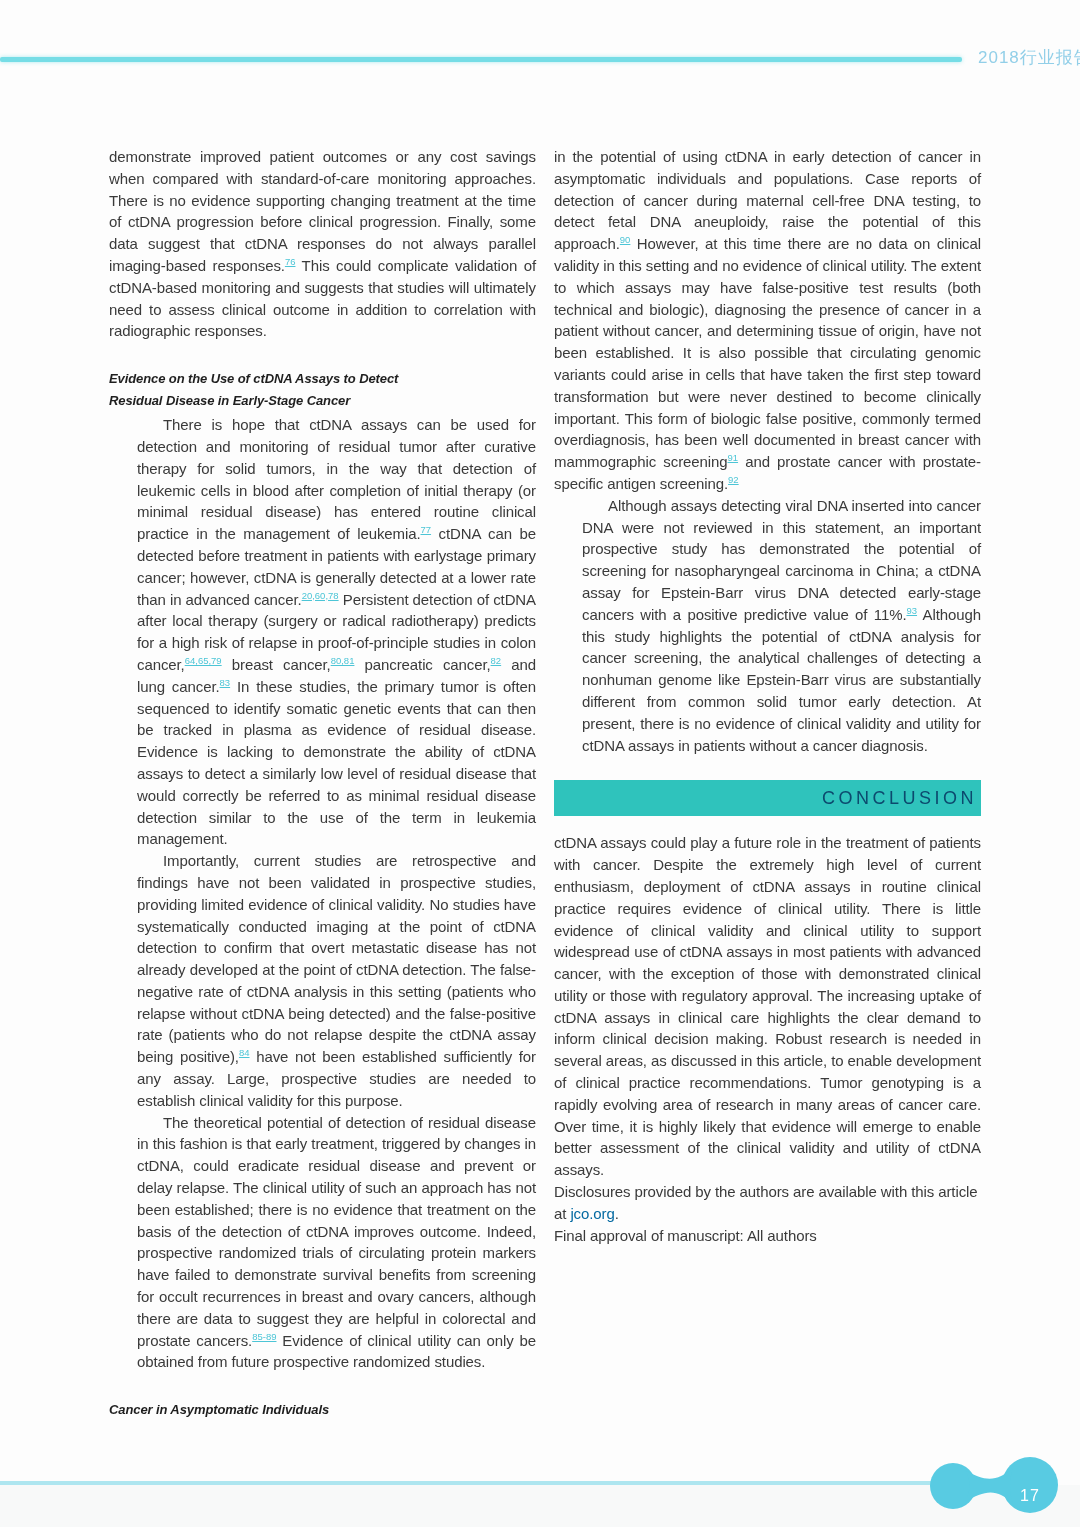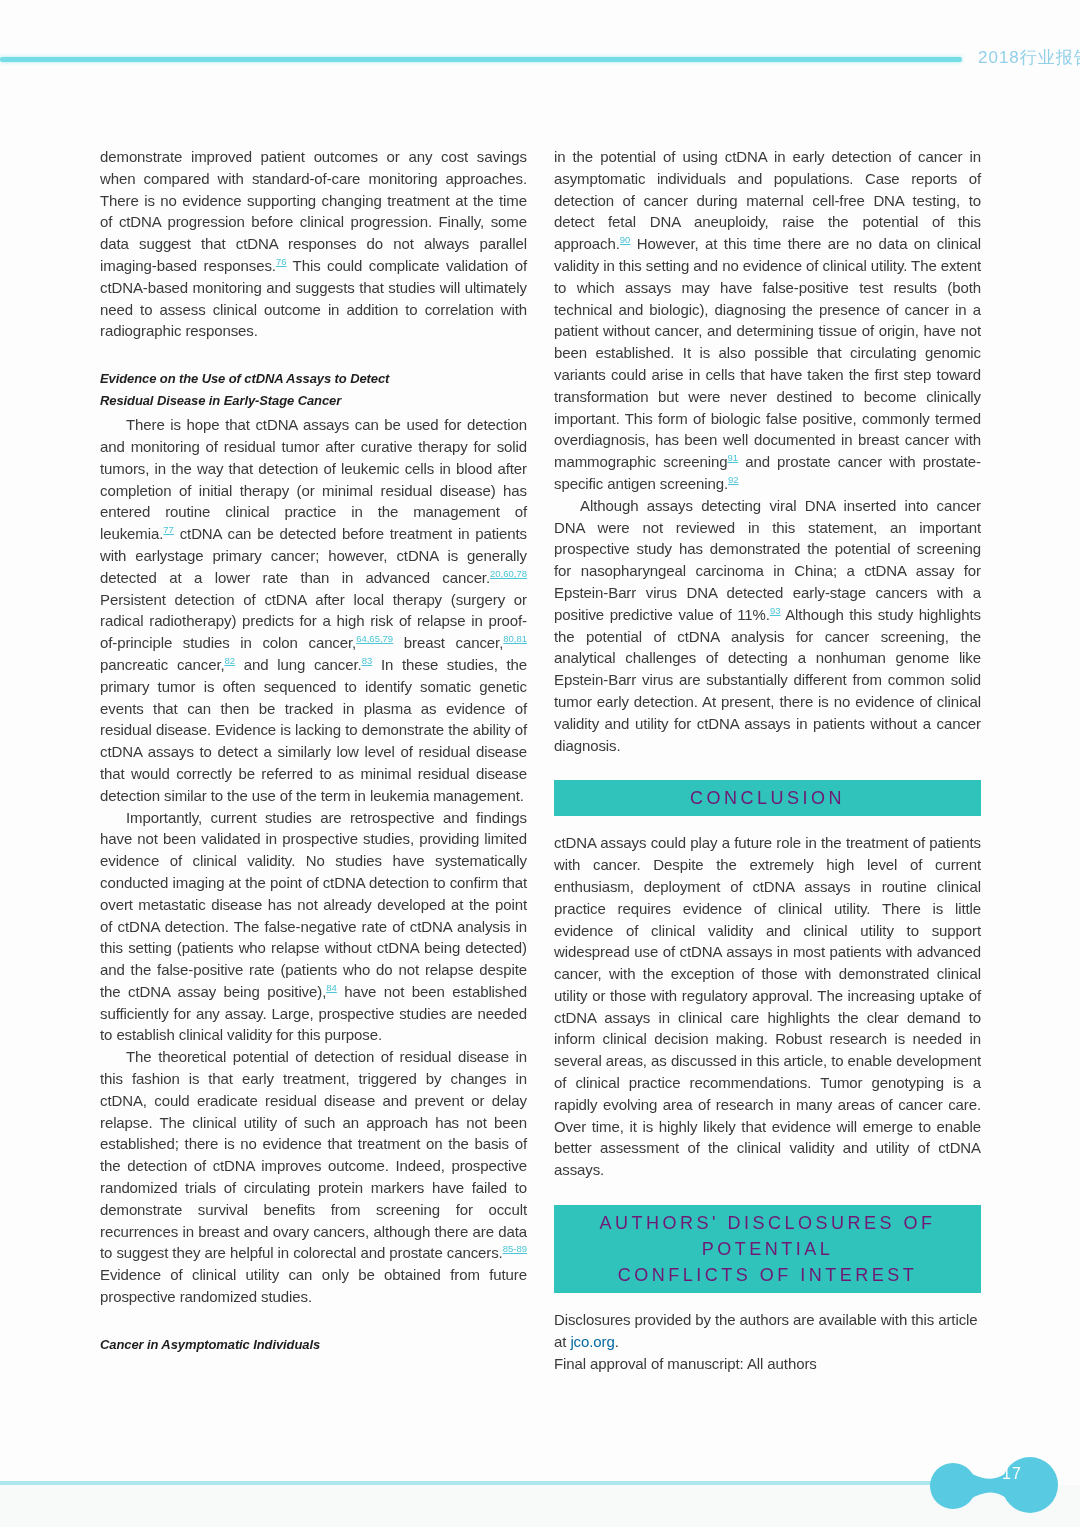--- a/index.html
+++ b/index.html
@@ -5,40 +5,40 @@
   html,body{margin:0;padding:0;background:#ffffff;}
   .page{
     position:relative;width:1080px;height:1527px;background:#fdfdfd;overflow:hidden;
     font-family:"Liberation Sans","DejaVu Sans",sans-serif;color:#3a3a3a;
   }
   
   .top-rule{position:absolute;left:0;top:57px;width:962px;height:5px;background:#76dde6;border-radius:2px;box-shadow:0 0 4px rgba(118,221,230,.6);}
   .header-text{position:absolute;left:978px;top:46px;font-size:17px;color:#92cfe8;letter-spacing:1px;white-space:nowrap;}
   
   .col{position:absolute;top:146px;width:427px;font-size:15px;line-height:21.8px;letter-spacing:-0.1px;text-align:justify;}
-  .col-left{left:100px;}
+  .col-left{left:109px;}
   .col-right{left:554px;}
   .para{margin:0;}
-  .para.indent{text-indent:26px;}
+  .para.indent{text-indent:26px;margin-left:28px;}
   sup.ref{color:#4cc5d6;font-size:9.5px;line-height:0;letter-spacing:0;text-decoration:underline;}
   .link{color:#0369a1;}
   .subhead{margin:26px 0 2px 0;font-weight:bold;font-style:italic;color:#1f1f1f;font-size:13px;line-height:22px;text-align:left;}
   .subhead .hline{display:block;}
   .section-bar{
-    margin:24px 0 16px 0;background:#2fc3bc;color:#701a75;text-align:center;
+    margin:24px 0 16px 0;background:#2fc3bc;color:#0c4a6e;text-align:right;
     font-size:18px;letter-spacing:3.5px;line-height:26px;padding:5px 4px;text-indent:0;
   }
   .plain-line{margin:0;text-align:left;}
   
   .footer-rule{position:absolute;left:0;top:1481px;width:936px;height:4px;background:#aee6f0;}
   .footer-strip{position:absolute;left:0;top:1485px;width:1080px;height:42px;background:#f8f9f9;}
   .page-badge{position:absolute;left:925px;top:1446px;width:135px;height:72px;}
   .badge-num{
-    position:absolute;left:77px;top:0;width:56px;height:56px;line-height:56px;
-    color:#ffffff;font-size:16px;letter-spacing:1px;
+    position:absolute;left:77px;top:22px;width:56px;height:56px;line-height:56px;
+    text-align:center;color:#ffffff;font-size:16px;letter-spacing:1px;
   }
 </style>
 </head>
 <body>
 
 <div class="page">
 
   <div class="top-rule"></div>
   <div class="header-text">2018行业报告书</div>
 
@@ -61,24 +61,20 @@
   </div>
 
   <div class="col col-right">
     <p class="para">in the potential of using ctDNA in early detection of cancer in asymptomatic individuals and populations. Case reports of detection of cancer during maternal cell-free DNA testing, to detect fetal DNA aneuploidy, raise the potential of this approach.<sup class="ref">90</sup> However, at this time there are no data on clinical validity in this setting and no evidence of clinical utility. The extent to which assays may have false-positive test results (both technical and biologic), diagnosing the presence of cancer in a patient without cancer, and determining tissue of origin, have not been established. It is also possible that circulating genomic variants could arise in cells that have taken the first step toward transformation but were never destined to become clinically important. This form of biologic false positive, commonly termed overdiagnosis, has been well documented in breast cancer with mammographic screening<sup class="ref">91</sup> and prostate cancer with prostate-specific antigen screening.<sup class="ref">92</sup></p>
     <p class="para indent">Although assays detecting viral DNA inserted into cancer DNA were not reviewed in this statement, an important prospective study has demonstrated the potential of screening for nasopharyngeal carcinoma in China; a ctDNA assay for Epstein-Barr virus DNA detected early-stage cancers with a positive predictive value of 11%.<sup class="ref">93</sup> Although this study highlights the potential of ctDNA analysis for cancer screening, the analytical challenges of detecting a nonhuman genome like Epstein-Barr virus are substantially different from common solid tumor early detection. At present, there is no evidence of clinical validity and utility for ctDNA assays in patients without a cancer diagnosis.</p>
 
     <div class="section-bar">CONCLUSION</div>
 
     <p class="para">ctDNA assays could play a future role in the treatment of patients with cancer. Despite the extremely high level of current enthusiasm, deployment of ctDNA assays in routine clinical practice requires evidence of clinical utility. There is little evidence of clinical validity and clinical utility to support widespread use of ctDNA assays in most patients with advanced cancer, with the exception of those with demonstrated clinical utility or those with regulatory approval. The increasing uptake of ctDNA assays in clinical care highlights the clear demand to inform clinical decision making. Robust research is needed in several areas, as discussed in this article, to enable development of clinical practice recommendations. Tumor genotyping is a rapidly evolving area of research in many areas of cancer care. Over time, it is highly likely that evidence will emerge to enable better assessment of the clinical validity and utility of ctDNA assays.</p>
 
-    <div class="section-bar">
-      <span class="hline" style="display:block;">AUTHORS' DISCLOSURES OF POTENTIAL</span>
-      <span class="hline" style="display:block;">CONFLICTS OF INTEREST</span>
-    </div>
 
     <p class="para plain-line">Disclosures provided by the authors are available with this article at <span class="link">jco.org</span>.</p>
 
 
     <p class="para plain-line">Final approval of manuscript: All authors</p>
   </div>
 
   <div class="footer-strip"></div>
   <div class="footer-rule"></div>
 

